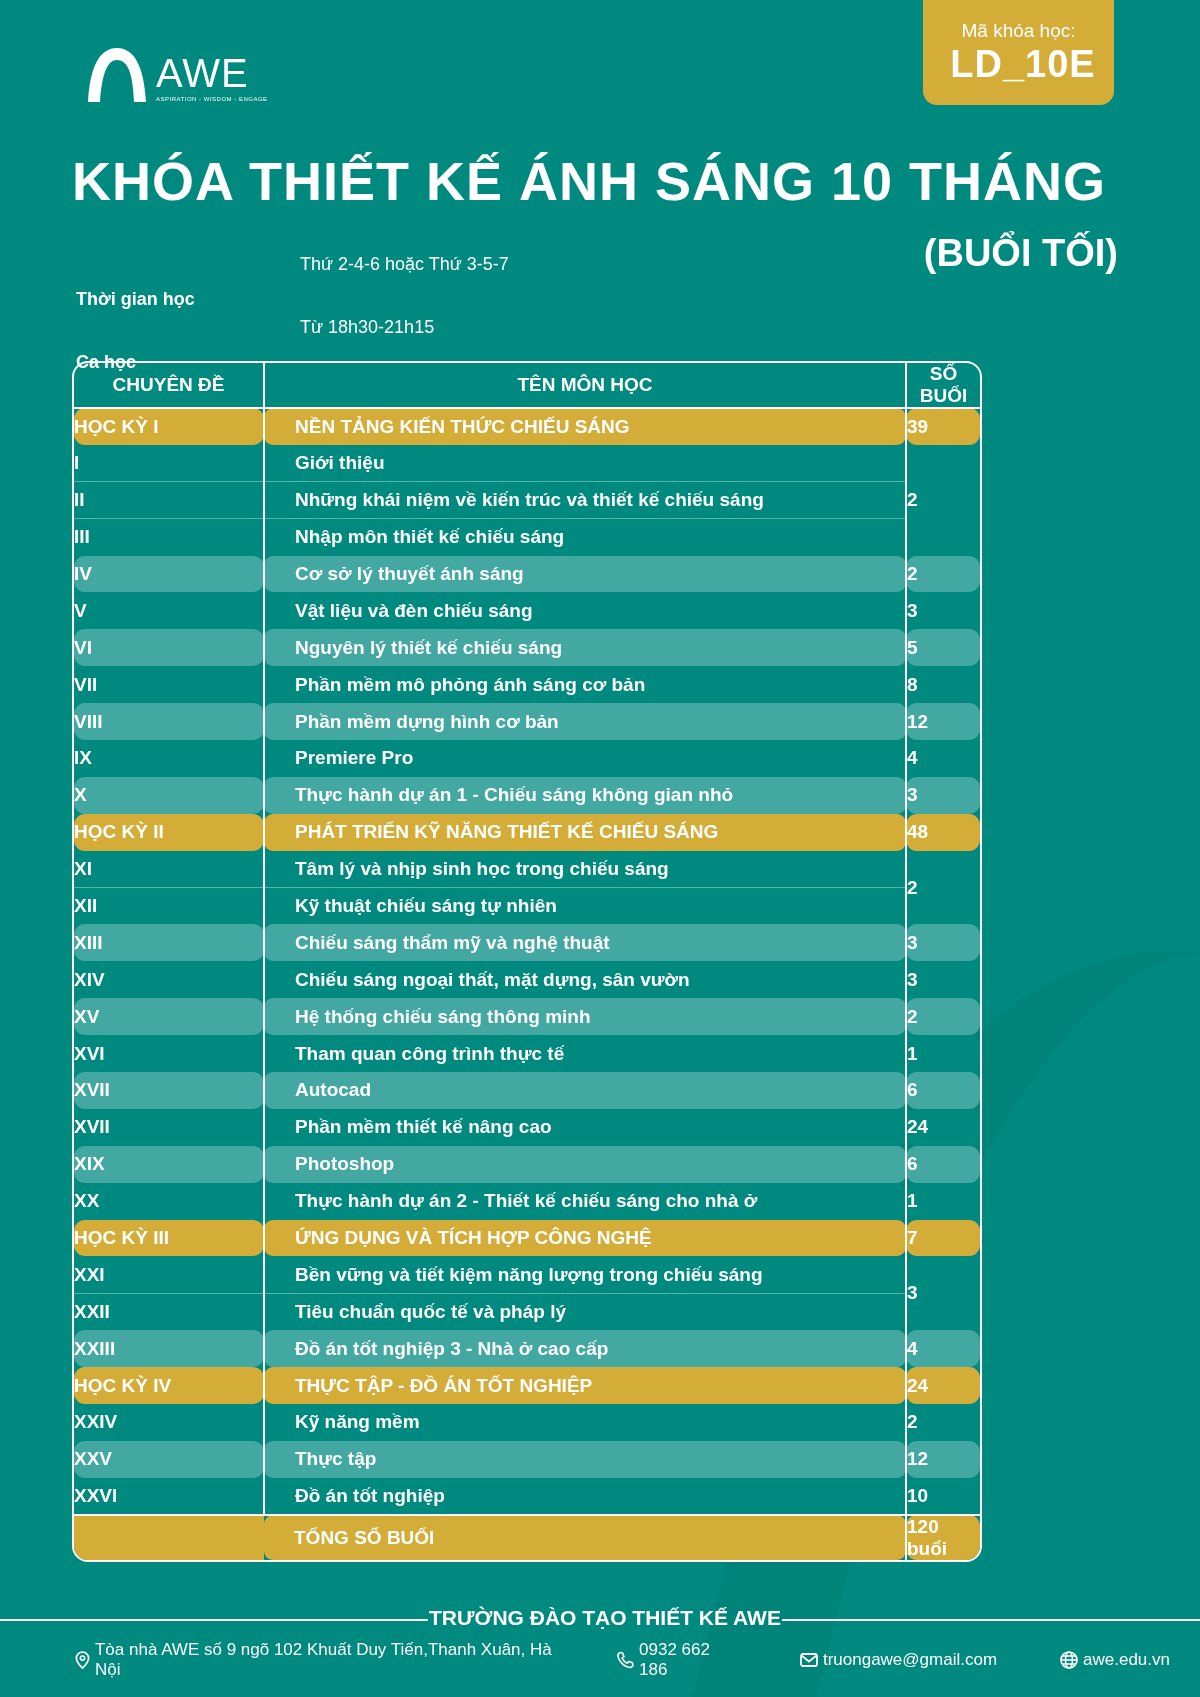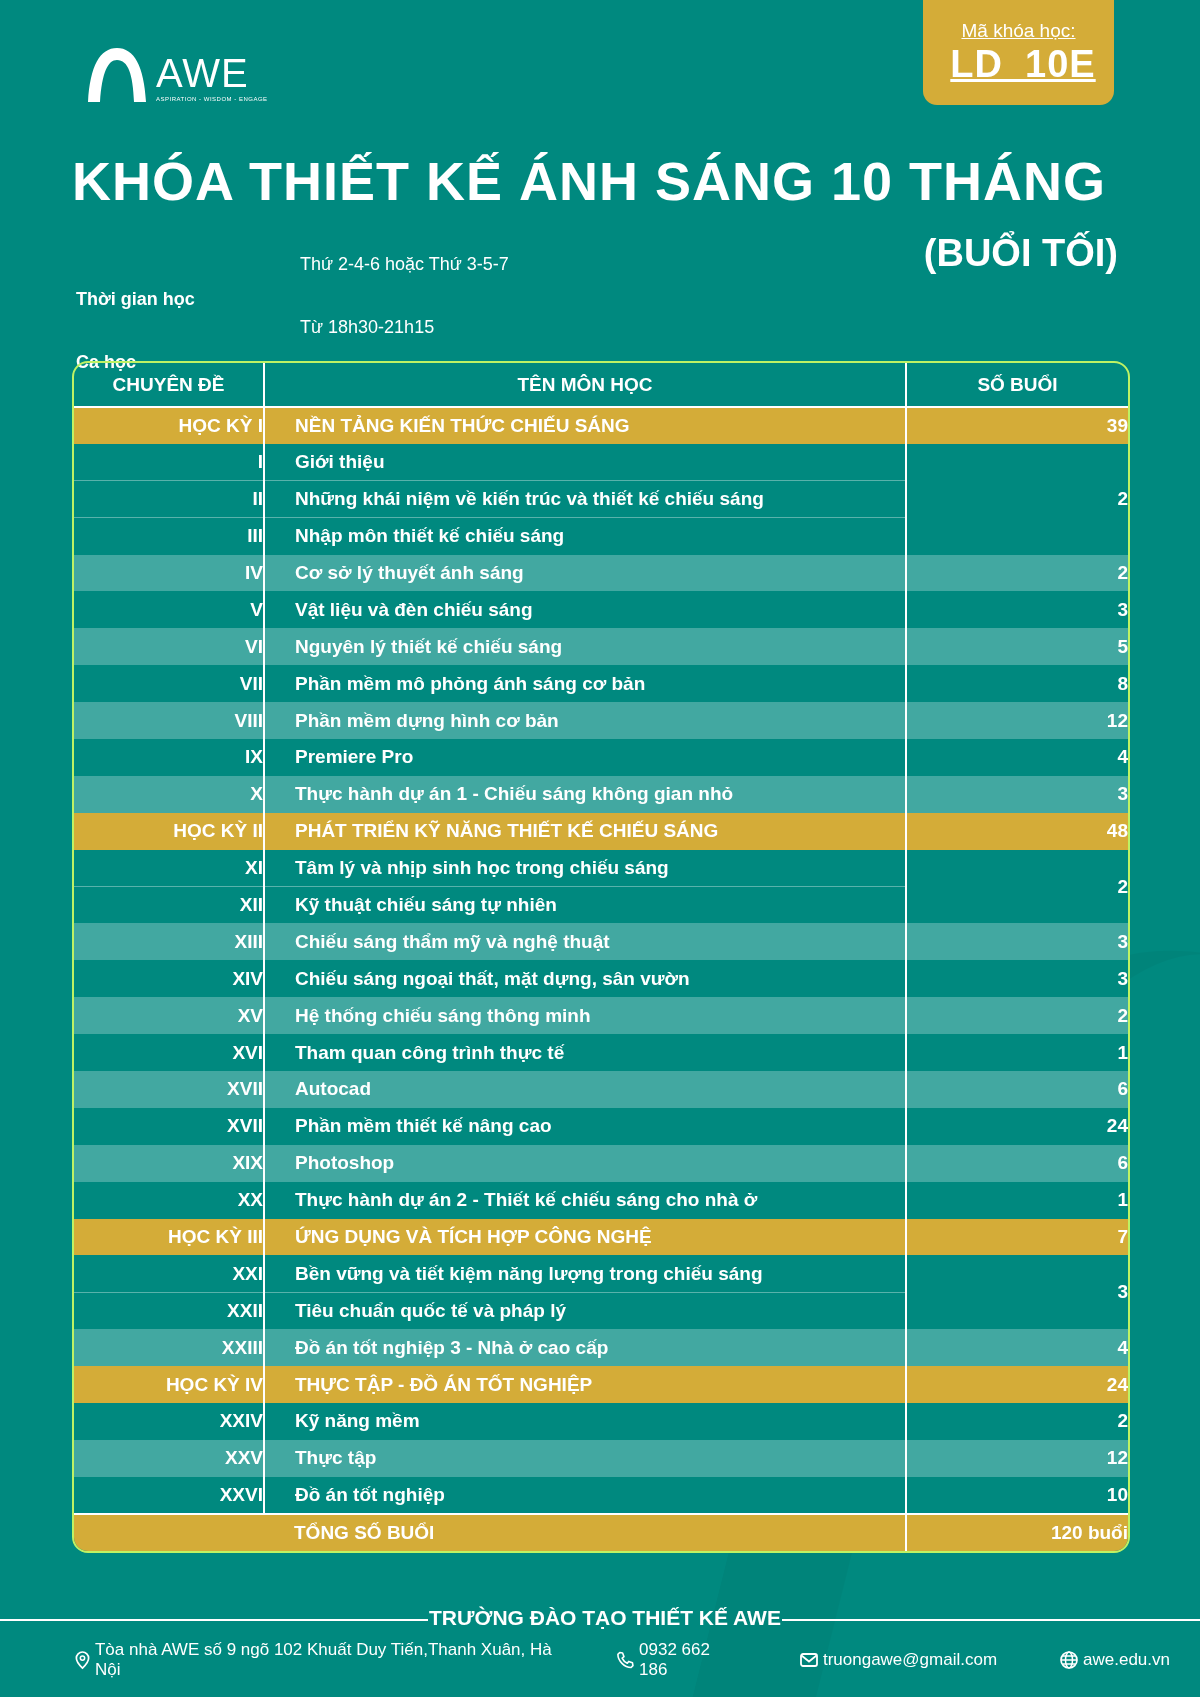--- a/index.html
+++ b/index.html
@@ -23,48 +23,48 @@
   .logo { position: absolute; left: 86px; top: 46px; display: flex; align-items: flex-end; }
   .logo-arch {
     width: 62px; height: 56px; position: relative;
   }
   .logo-text-wrap { margin-left: 8px; }
   .logo-word { font-size: 40px; font-weight: 400; letter-spacing: 1px; line-height: 38px; }
   .logo-tag { font-size: 6px; letter-spacing: 0.5px; margin-top: 4px; }
   .code-badge {
     position: absolute; left: 923px; top: 0; width: 191px; height: 105px;
     background: #d4ac38; border-radius: 0 0 14px 14px;
-    text-align: center; padding-top: 20px; text-decoration: underline;
+    text-align: center; padding-top: 20px;
   }
   .code-label { font-size: 19px; font-weight: 400; }
   .code-value { font-size: 38px; font-weight: 700; letter-spacing: 1px; line-height: 40px; margin-top: 2px; padding-left: 9px; }
   .title {
     position: absolute; left: 72px; top: 150px; width: 1060px;
     font-size: 54px; font-weight: 700; letter-spacing: 1px; white-space: nowrap;
   }
   .subtitle {
     position: absolute; right: 82px; top: 232px;
     font-size: 38px; font-weight: 700;
   }
   .info { position: absolute; left: 76px; top: 250px; }
   .info-row { display: flex; font-size: 18px; line-height: 28px; }
   .info-label { width: 224px; font-weight: 700; margin-top: 35px; }
   .info-value { font-weight: 400; }
 
   
   .table-wrap {
-    position: absolute; left: 72px; top: 361px; width: 1058px;
-    border: 2px solid #bef264; border-radius: 16px; overflow: hidden;
+    position: absolute; left: 72px; top: 361px; width: 910px;
+    border: 2px solid #ffffff; border-radius: 16px; overflow: hidden;
   }
   table { width: 100%; border-collapse: collapse; table-layout: fixed; }
   col.c1 { width: 190px; } col.c2 { width: 642px; } col.c3 { width: auto; }
   th, td { height: 36.9px; font-size: 19px; padding: 0; vertical-align: middle; }
   th { height: 44px; font-weight: 700; text-align: center; border-bottom: 2px solid #fff; }
-  td.num, td.roman { text-align: right; font-weight: 700; }
-  td.name { padding-left: 30px; font-weight: 700; }
+  td.num, td.roman { text-align: left; font-weight: 700; border-radius: 11px; }
+  td.name { padding-left: 30px; font-weight: 700; border-radius: 9px; }
   td.roman, th.c1h { border-right: 2px solid #fff; }
   td.name, th.c2h { border-right: 2px solid #fff; }
   tr.dark td { background: #00897f; }
   tr.light td { background: #42a8a1; }
   tr.sem td { background: #d4ac38; font-weight: 700; }
   tr.total td { background: #d4ac38; font-weight: 700; border-top: 2px solid #fff; }
   tr.sub td.name, tr.sub td.roman { border-bottom: 1px solid rgba(255,255,255,0.35); }
   td.merged { background: #00897f !important; }
 
   

